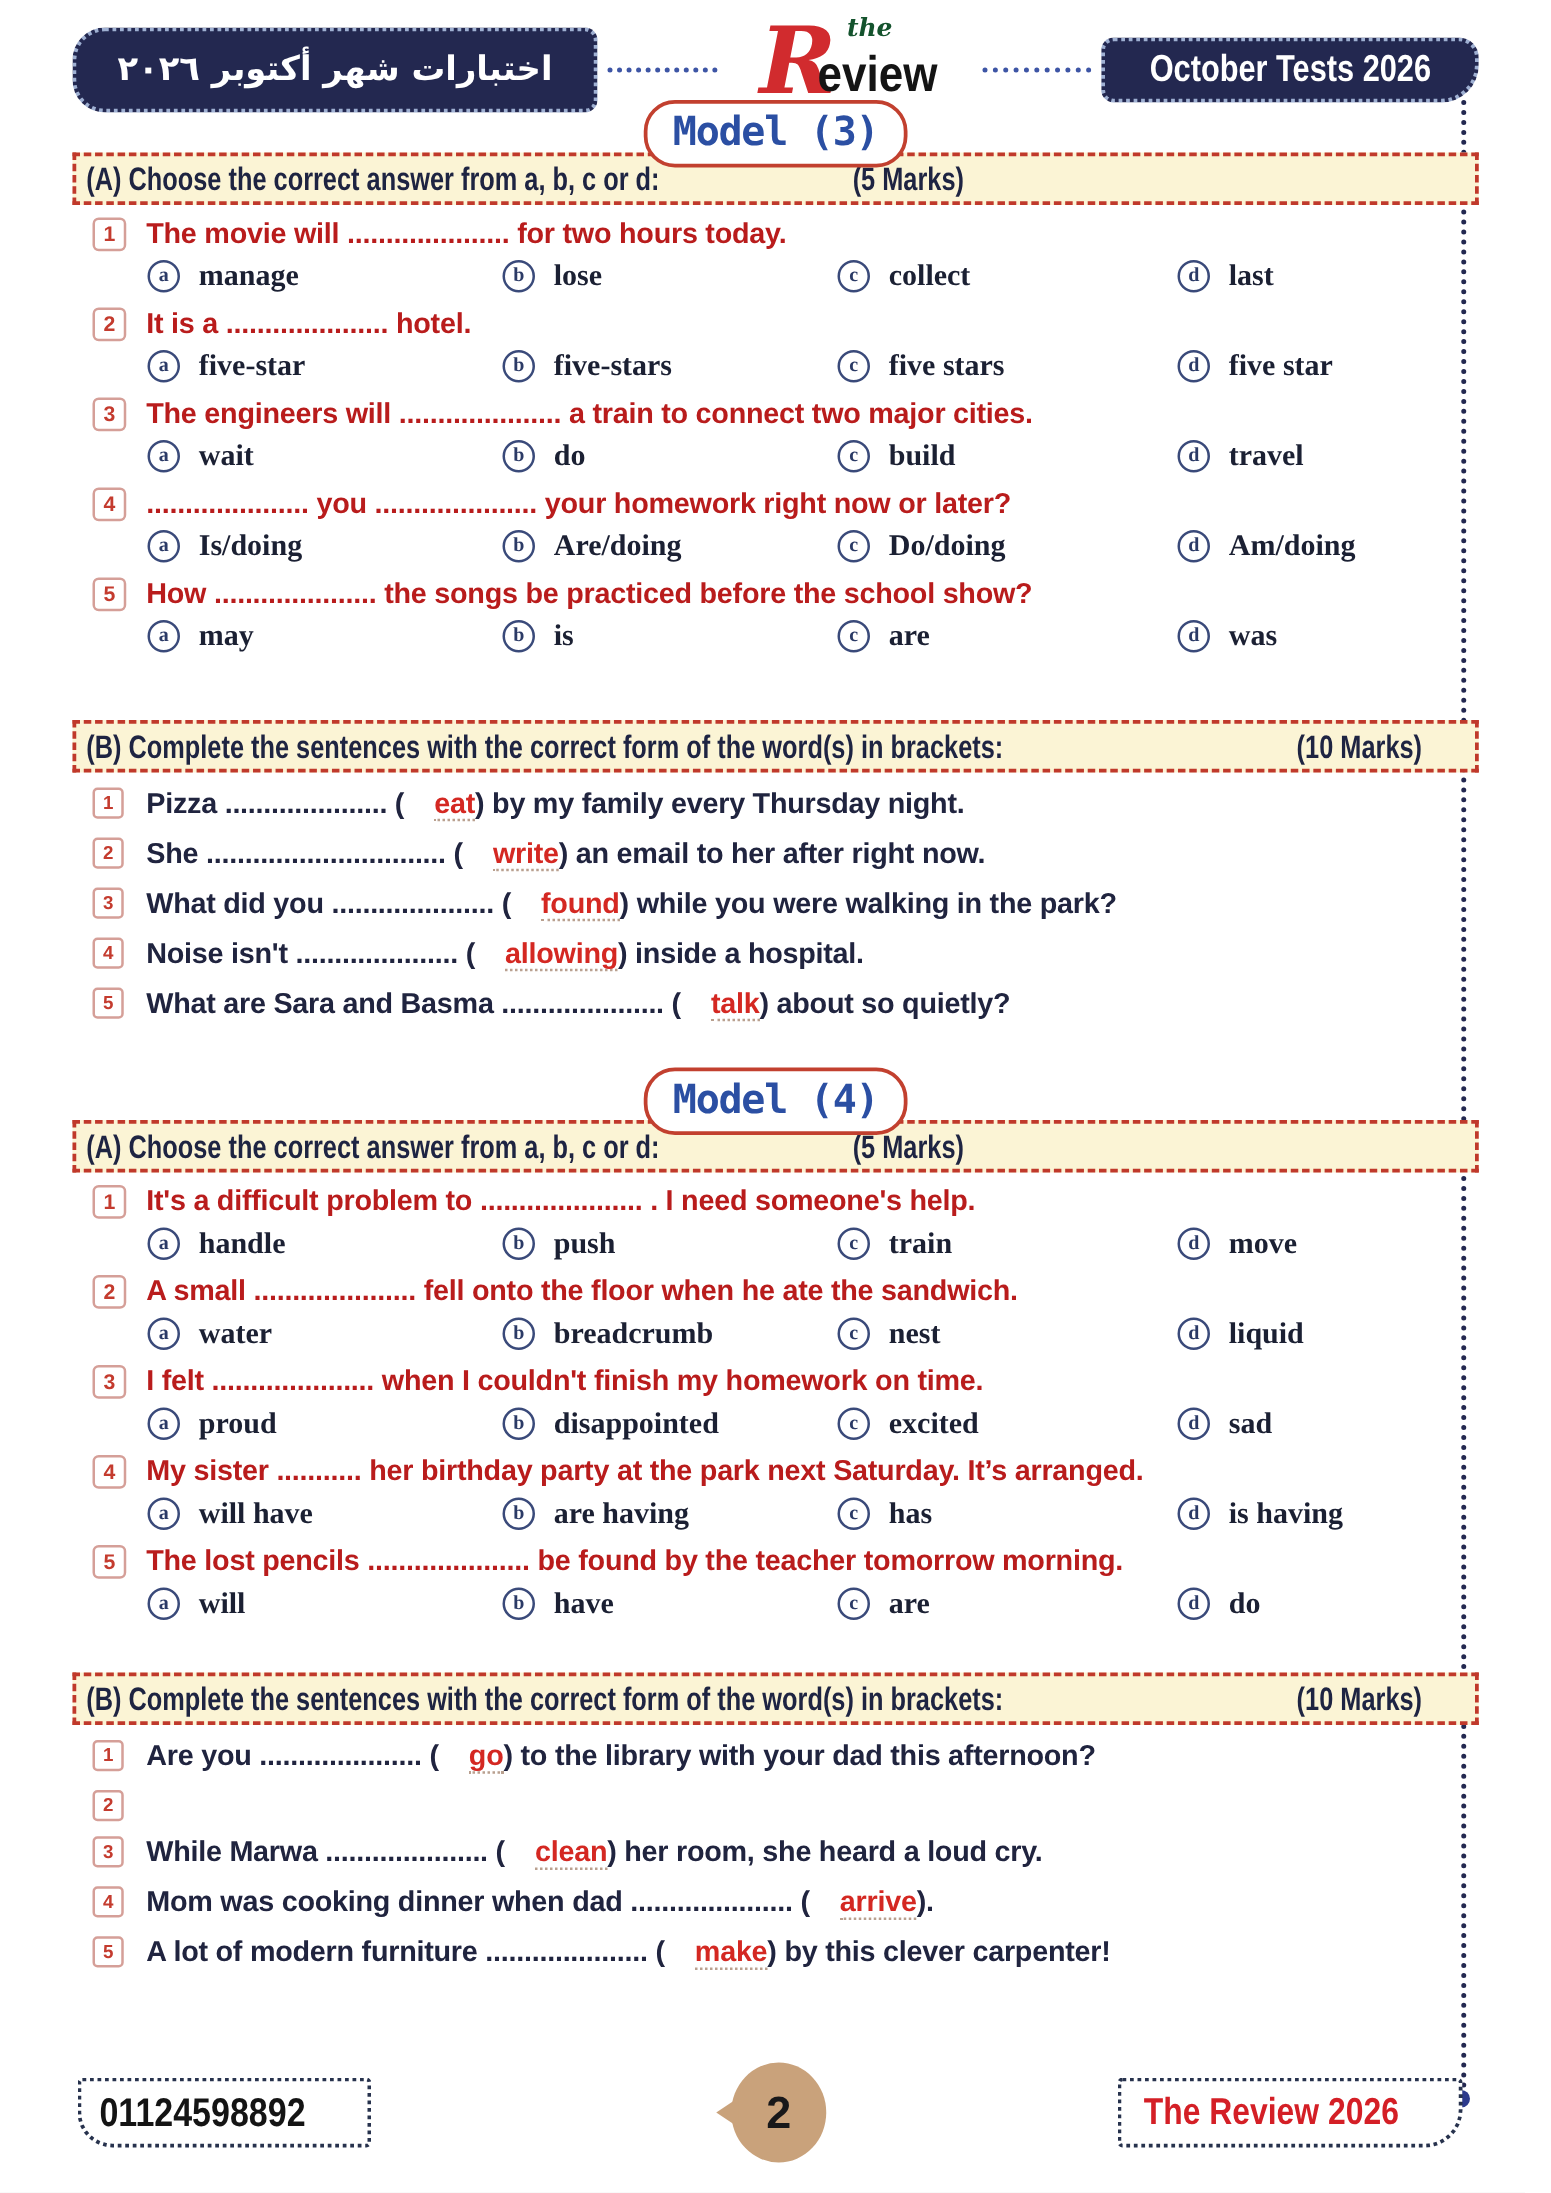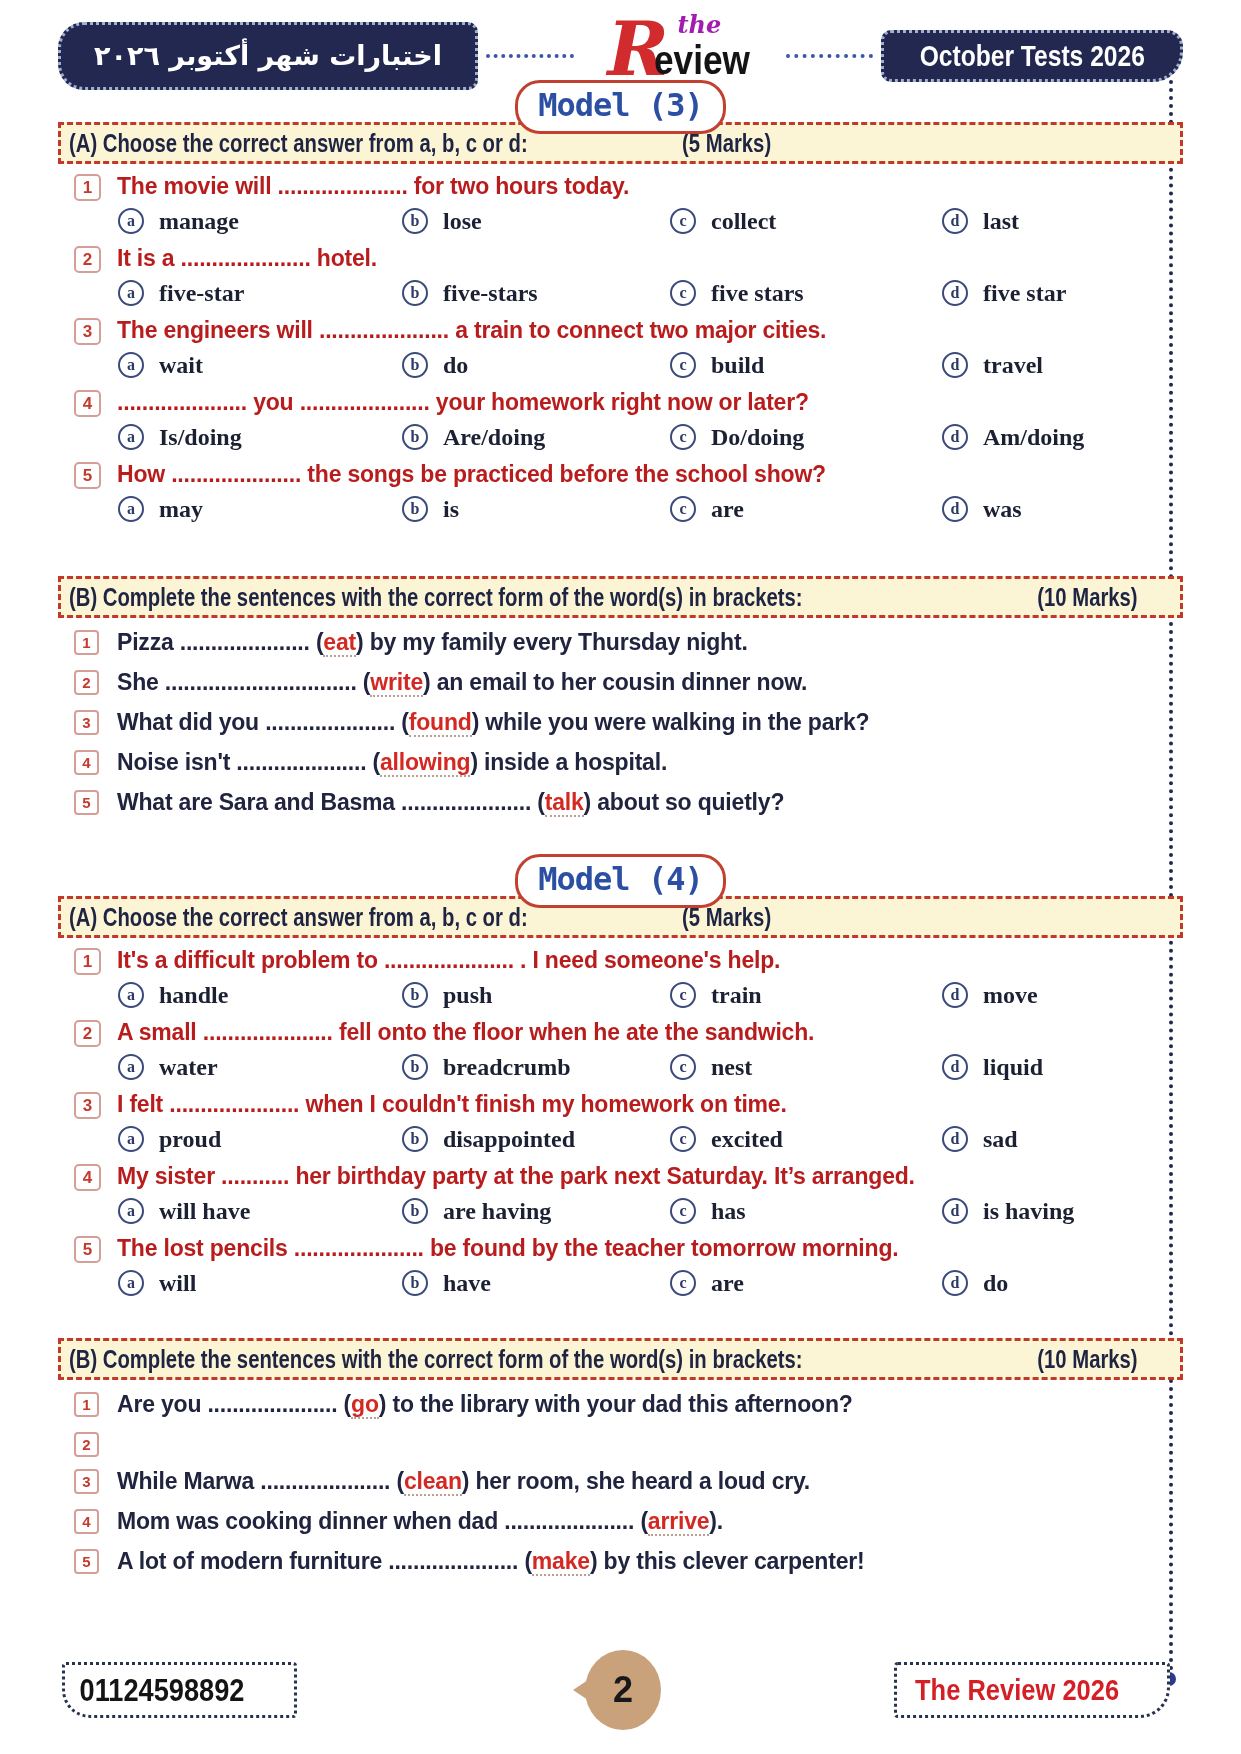--- a/index.html
+++ b/index.html
@@ -28,22 +28,22 @@
   .h-box.english .condense { display:inline-block; transform:scaleX(0.82); white-space:nowrap; }
   .connector { border-top:4px dotted #3d55a5; height:0; flex:1; margin:0 8px; }
 
   .logo { position:relative; width:196px; height:60px; flex:0 0 auto; }
   .logo-r {
     position:absolute; left:26px; top:-14px; color:#d12b2e;
     font-family:"DejaVu Serif", serif; font-style:italic; font-weight:bold;
     font-size:74px; line-height:1;
   }
   .logo-the {
-    position:absolute; left:96px; top:-16px; color:#a21caf;
-    font-family:"DejaVu Serif", serif; font-style:italic; font-size:24px; font-weight:bold;
+    position:absolute; left:96px; top:-16px; color:#14532d;
+    font-family:"DejaVu Serif", serif; font-style:italic; font-size:20px; font-weight:bold;
   }
   .logo-eview {
     position:absolute; left:72px; top:12px; color:#141414;
     font-weight:bold; font-size:40px; letter-spacing:0px;
     transform:scaleX(0.88); transform-origin:left center;
   }
 
   
   .v-line {
     position:absolute; left:1169px; top:80px; height:1600px; width:0;
@@ -97,21 +97,21 @@
 
   
   .b-line { display:flex; align-items:flex-start; gap:18px; margin-top:9px; }
   .b-num {
     flex:0 0 auto; width:25px; height:25px; margin-top:3px;
     border:2px solid #d59f98; border-radius:4px; background:#fff;
     color:#c43b2e; font-weight:bold; font-size:15px;
     display:flex; align-items:center; justify-content:center;
   }
   .b-text { font-weight:bold; font-size:23px; line-height:31px; color:#20243f; letter-spacing:-0.2px; }
-  .red-word { color:#d42822; border-bottom:2px dotted #b9a08f; }
+  .red-word { color:#d42822; border-bottom:2px dotted #b9a08f;margin-left:24px; }
 
   .gap-model4 { height:42px; }
 
   
   .footer { position:absolute; left:0; top:1662px; width:1241px; height:60px; z-index:2; }
   .f-box {
     position:absolute; background:#fff; border:3px dotted #27324d;
     display:flex; align-items:center; justify-content:flex-start; height:56px;
   }
   .f-left { left:62px; width:235px; border-radius:4px 4px 4px 28px; }
@@ -286,21 +286,21 @@
     <span class="bar-m">(10 Marks)</span>
   </div>
 
   <div class="qa">
     <div class="b-line">
       <span class="b-num">1</span>
       <span class="b-text"><span>Pizza ..................... (</span><span class="red-word">eat</span><span>) by my family every Thursday night.</span></span>
     </div>
     <div class="b-line">
       <span class="b-num">2</span>
-      <span class="b-text"><span>She ............................... (</span><span class="red-word">write</span><span>) an email to her cousin dinner now.</span></span>
+      <span class="b-text"><span>She ............................... (</span><span class="red-word">write</span><span>) an email to her after right now.</span></span>
     </div>
     <div class="b-line">
       <span class="b-num">3</span>
       <span class="b-text"><span>What did you ..................... (</span><span class="red-word">found</span><span>) while you were walking in the park?</span></span>
     </div>
     <div class="b-line">
       <span class="b-num">4</span>
       <span class="b-text"><span>Noise isn't ..................... (</span><span class="red-word">allowing</span><span>) inside a hospital.</span></span>
     </div>
     <div class="b-line">

